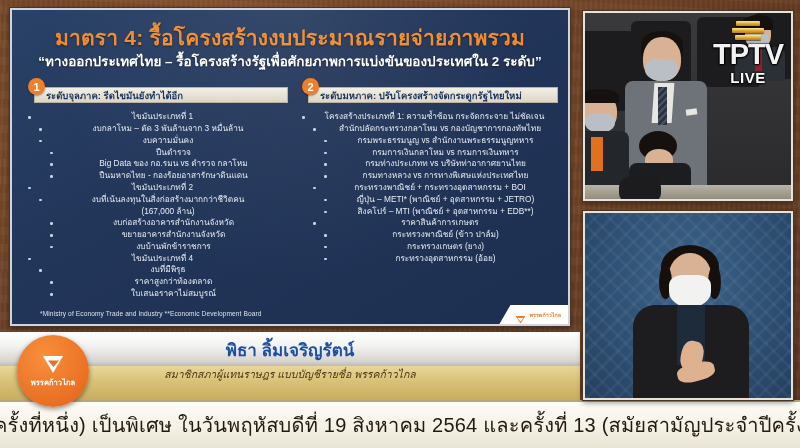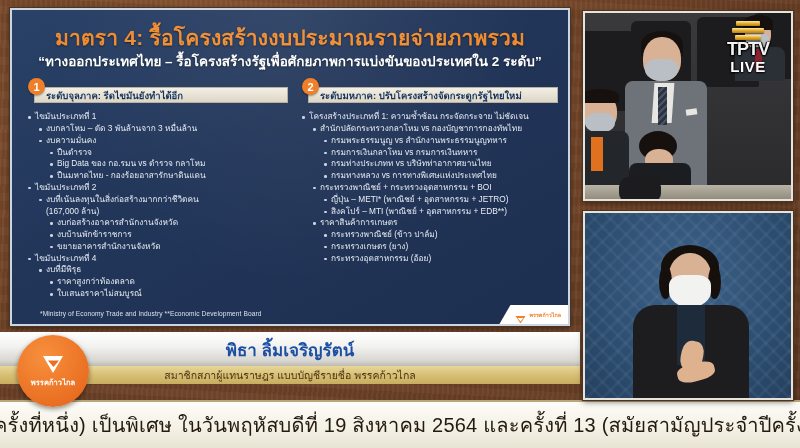--- a/index.html
+++ b/index.html
@@ -64,21 +64,21 @@
     position:absolute; left:14px; top:4px; right:2px; height:16px;
     background:linear-gradient(#f3efe4,#ddd6c6);
     border:1px solid #b9b2a2;
     display:flex; align-items:center;
     padding-left:11px;
   }
   .hdr .bar span{
     color:#16335d; font-size:9.5px; font-weight:bold; white-space:nowrap;
   }
 
-  ul{ list-style:none; }
+  ul{ list-style:none;text-align:center; }
   li{
     color:#e8edf5; font-size:8.3px; line-height:1.42;
     position:relative; padding-left:9px; white-space:nowrap;
   }
   li:before{
     content:""; position:absolute; left:2px; top:5px;
     width:2.5px; height:2.5px; border-radius:50%; background:#c9d4e4;
   }
   .lv1{ margin-left:6px; }
   .lv2{ margin-left:17px; }
@@ -99,23 +99,23 @@
 
   
   #banner{ position:absolute; left:0; top:332px; width:580px; height:68px; }
   #banner .silver{
     position:absolute; left:0; top:0; width:100%; height:34px;
     background:linear-gradient(#ffffff 0%,#f2f2f0 42%,#d8d6d0 85%,#bdbab3 100%);
     display:flex; align-items:center; justify-content:center;
   }
   #banner .silver span{ color:#1c4fa3; font-size:17px; font-weight:bold; }
   #banner .gold{
-    position:absolute; left:0; top:34px; width:100%; height:18px;
+    position:absolute; left:0; top:34px; width:100%; height:34px;
     background:linear-gradient(#e8d79a 0%,#d9c177 45%,#c8ad5f 100%);
-    display:flex; align-items:flex-end; justify-content:center;
+    display:flex; align-items:flex-start; justify-content:center;font-style:italic;
   }
   #banner .gold span{ color:#4a3515; font-size:10.5px; }
   #banner .browncap{
     position:absolute; left:0; top:0; width:100%; height:6px;
     background:linear-gradient(#6a4026,#4f2f1b);
   }
 
   #partylogo{
     position:absolute; left:17px; top:335px; width:72px; height:72px; border-radius:50%;
     background:radial-gradient(circle at 38% 30%, #f7903c, #ea6f22 70%, #d9621a 100%);
@@ -164,21 +164,21 @@
   #tptv .bars{ display:flex; flex-direction:column; align-items:center; gap:2px; margin-bottom:1px; }
   #tptv .bars i{
     display:block; height:5px; border-radius:1px;
     background:linear-gradient(#ffe89a,#e0a82a 55%,#b87f12);
     box-shadow:0 1px 1px rgba(0,0,0,.5);
   }
   #tptv .bars i:nth-child(1){ width:24px; }
   #tptv .bars i:nth-child(2){ width:32px; }
   #tptv .bars i:nth-child(3){ width:26px; }
   #tptv .wordmark{
-    font-size:18px; font-weight:bold; color:#f2f2f2; line-height:.95;
+    font-size:29px; font-weight:bold; color:#f2f2f2; line-height:.95;
     letter-spacing:-1px;
     text-shadow:0 0 2px #000,0 1px 2px #000,1px 0 1px #000,-1px 0 1px #000;
   }
   #tptv .live{
     font-size:15px; font-weight:bold; color:#fff; letter-spacing:.5px;
     text-shadow:0 0 2px #000,0 1px 2px #000;
   }
 
   
   #damask{ position:absolute; inset:0;
@@ -211,22 +211,22 @@
           <li class="lv1">ไขมันประเภทที่ 1</li>
           <li class="lv2">งบกลาโหม – ตัด 3 พันล้านจาก 3 หมื่นล้าน</li>
           <li class="lv2">งบความมั่นคง</li>
           <li class="lv3">ปืนตำรวจ</li>
           <li class="lv3">Big Data ของ กอ.รมน vs ตำรวจ กลาโหม</li>
           <li class="lv3">ปืนมหาดไทย - กองร้อยอาสารักษาดินแดน</li>
           <li class="lv1">ไขมันประเภทที่ 2</li>
           <li class="lv2">งบที่เน้นลงทุนในสิ่งก่อสร้างมากกว่าชีวิตคน</li>
           <div class="wrapline lv2">(167,000 ล้าน)</div>
           <li class="lv3">งบก่อสร้างอาคารสำนักงานจังหวัด</li>
+          <li class="lv3">ขยายอาคารสำนักงานจังหวัด</li>
           <li class="lv3">งบบ้านพักข้าราชการ</li>
-          <li class="lv3">ขยายอาคารสำนักงานจังหวัด</li>
           <li class="lv1">ไขมันประเภทที่ 4</li>
           <li class="lv2">งบที่มีพิรุธ</li>
           <li class="lv3">ราคาสูงกว่าท้องตลาด</li>
           <li class="lv3">ใบเสนอราคาไม่สมบูรณ์</li>
         </ul>
     </div>
 
     <div class="col right">
       <div class="hdr">
         <div class="num">2</div>

